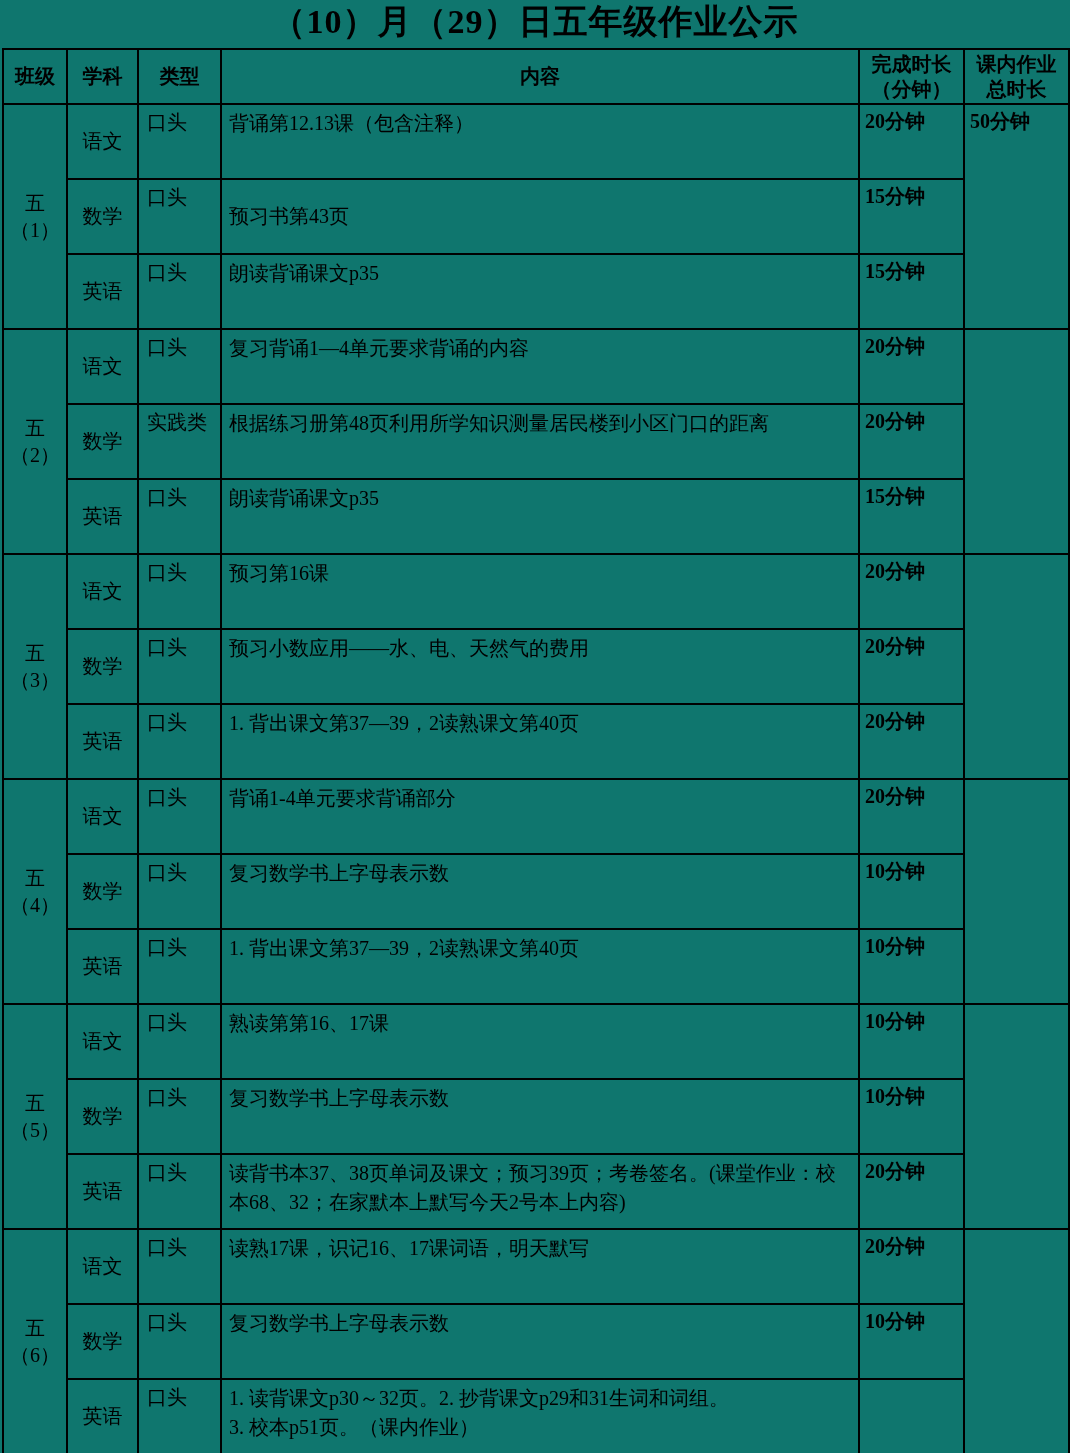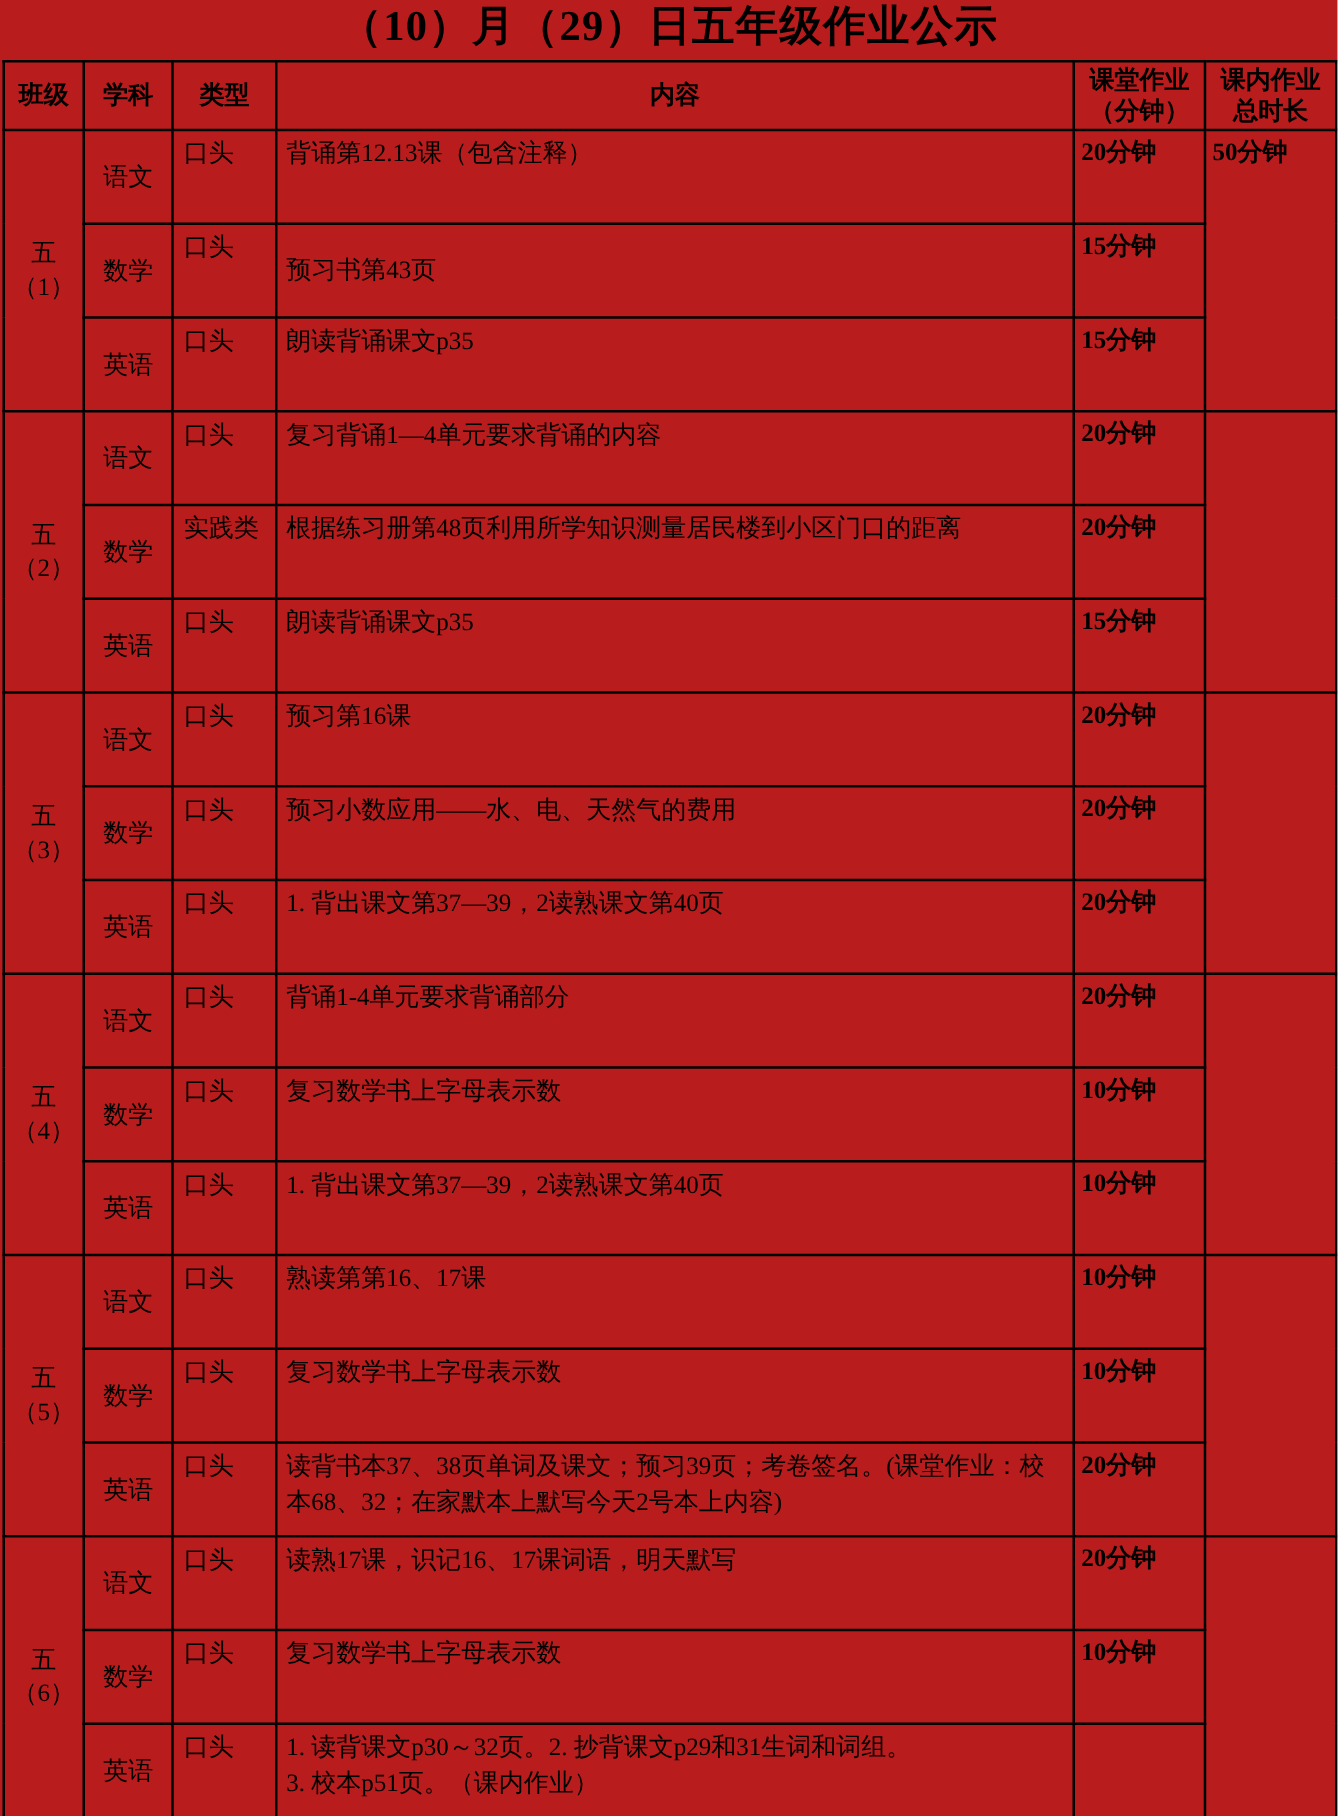--- a/index.html
+++ b/index.html
@@ -4,21 +4,21 @@
 <style>
   html, body {
     margin: 0;
     padding: 0;
     background: #ffffff;
   }
   .page {
     position: relative;
     width: 1070px;
     height: 1453px;
-    background: #b91c1c;
+    background: #0f766e;
     color: #000000;
     font-family: "Liberation Serif", "DejaVu Serif", serif;
     overflow: hidden;
   }
   .title {
     height: 48px;
     display: flex;
     align-items: flex-start;
     justify-content: center;
     font-size: 34px;
@@ -102,21 +102,21 @@
       <col style="width:638px">
       <col style="width:105px">
       <col style="width:105px">
     </colgroup>
     <thead>
       <tr>
         <th>班级</th>
         <th>学科</th>
         <th>类型</th>
         <th>内容</th>
-        <th>课堂作业
+        <th>完成时长
 （分钟）</th>
         <th>课内作业
 总时长</th>
       </tr>
     </thead>
     <tbody id="table-body">
         <tr>
           <td class="class-cell" rowspan="3">五
 （1）</td>
           <td class="subject-cell">语文</td>

